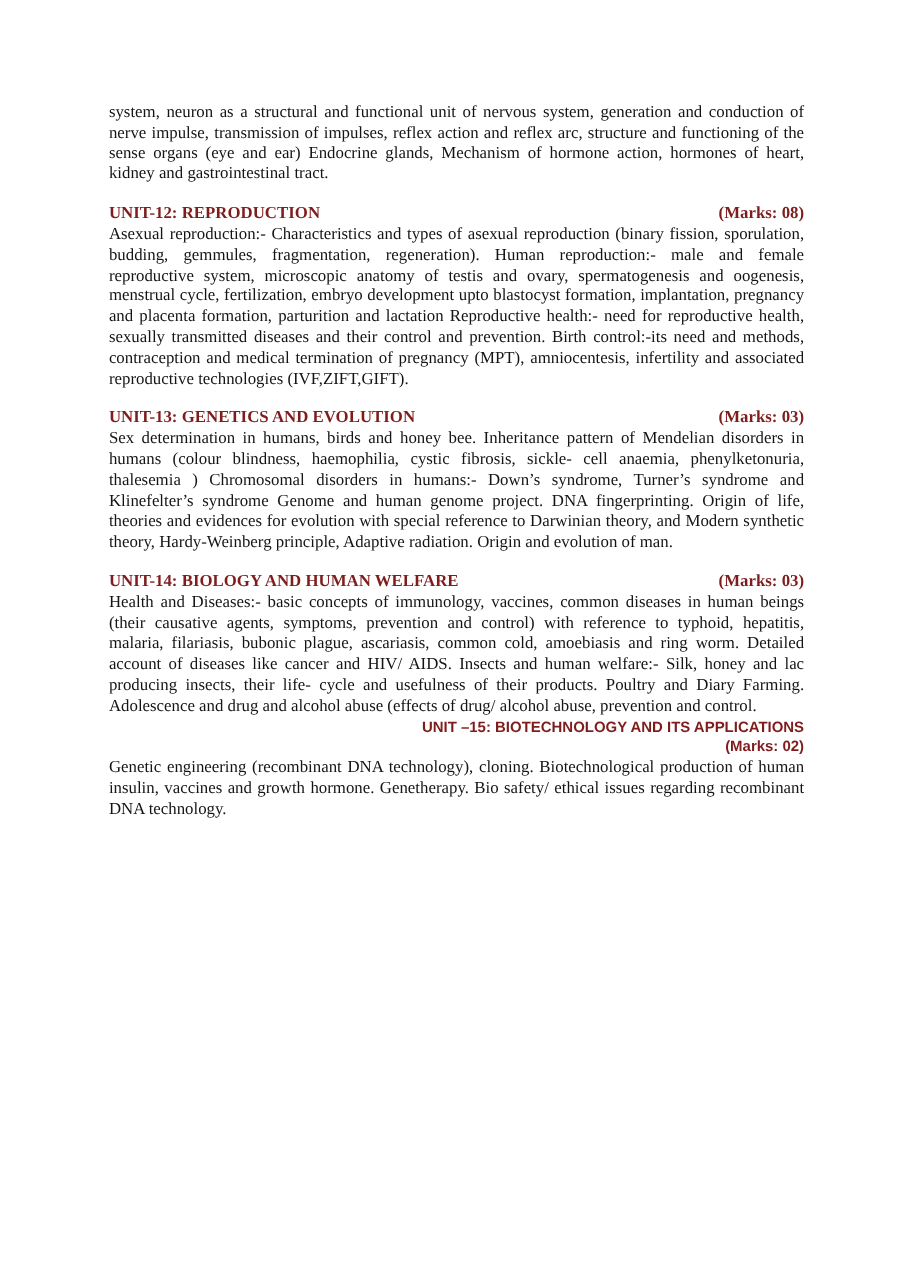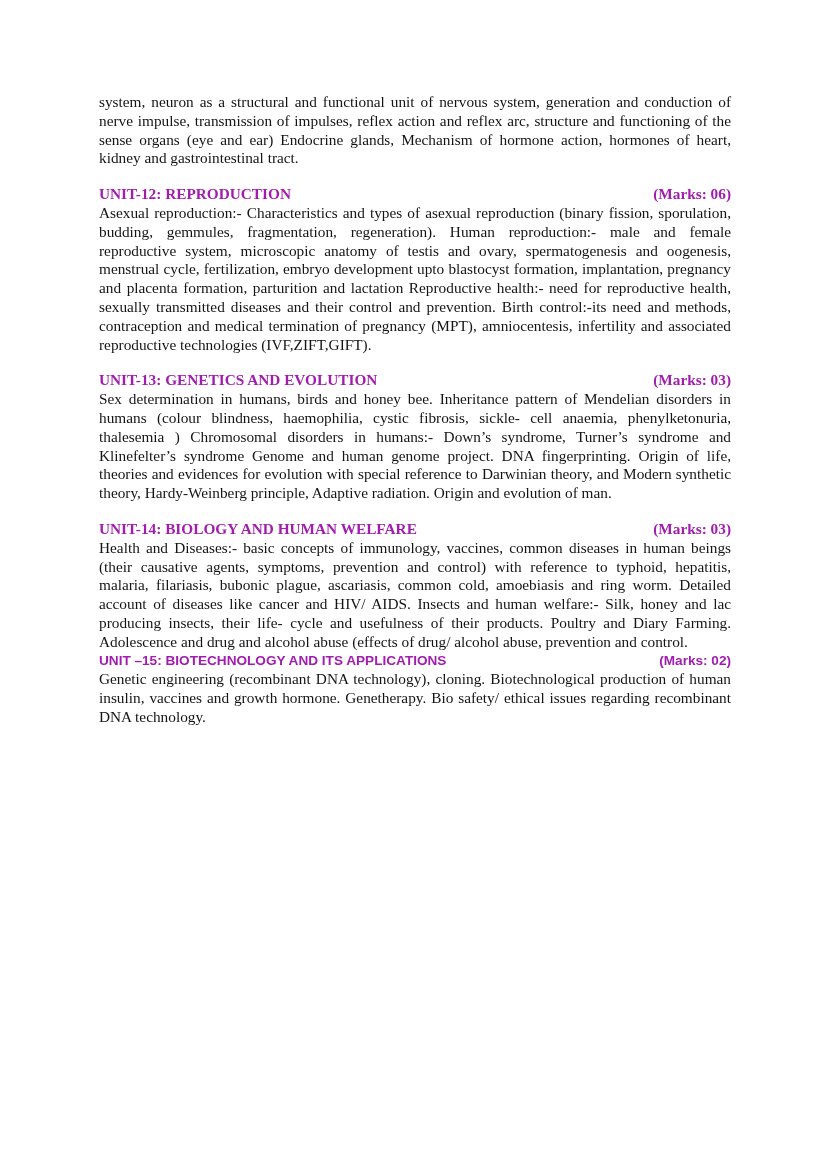--- a/index.html
+++ b/index.html
@@ -35,26 +35,27 @@
   .unit.no-gap {
     margin-top: 0;
   }
   .unit-heading {
     display: flex;
     justify-content: space-between;
     align-items: flex-end;
     font-weight: bold;
     font-size: 15.3px;
     line-height: 18.8px;
-    color: #a21caf;
+    color: #7f1d1d;
   }
   .unit-heading.sans-head {
     font-family: "Liberation Sans", sans-serif;
     font-size: 13.6px;
     line-height: 18.8px;
+    flex-direction: column;
   }
   .footer {
     position: absolute;
     left: 99px;
     top: 1098px;
     font-family: "Liberation Sans", sans-serif;
     font-size: 13px;
     line-height: 16px;
     display: flex;
     align-items: flex-end;
@@ -79,21 +80,21 @@
 <body>
 
 <div class="page">
   <div class="content">
 
     <p class="body-text">system, neuron as a structural and functional unit of nervous system, generation and conduction of nerve impulse, transmission of impulses, reflex action and reflex arc, structure and functioning of the sense organs (eye and ear) Endocrine glands, Mechanism of hormone action, hormones of heart, kidney and gastrointestinal tract.</p>
 
     <section class="unit">
       <div class="unit-heading">
         <span>UNIT-12: REPRODUCTION</span>
-        <span>(Marks: 06)</span>
+        <span>(Marks: 08)</span>
       </div>
       <p class="body-text">Asexual reproduction:- Characteristics and types of asexual reproduction (binary fission, sporulation, budding, gemmules, fragmentation, regeneration). Human reproduction:- male and female reproductive system, microscopic anatomy of testis and ovary, spermatogenesis and oogenesis, menstrual cycle, fertilization, embryo development upto blastocyst formation, implantation, pregnancy and placenta formation, parturition and lactation Reproductive health:- need for reproductive health, sexually transmitted diseases and their control and prevention. Birth control:-its need and methods, contraception and medical termination of pregnancy (MPT), amniocentesis, infertility and associated reproductive technologies (IVF,ZIFT,GIFT).</p>
     </section>
 
     <section class="unit">
       <div class="unit-heading">
         <span>UNIT-13: GENETICS AND EVOLUTION</span>
         <span>(Marks: 03)</span>
       </div>
       <p class="body-text">Sex determination in humans, birds and honey bee. Inheritance pattern of Mendelian disorders in humans (colour blindness, haemophilia, cystic fibrosis, sickle- cell anaemia, phenylketonuria, thalesemia ) Chromosomal disorders in humans:- Down’s syndrome, Turner’s syndrome and Klinefelter’s syndrome Genome and human genome project. DNA fingerprinting. Origin of life, theories and evidences for evolution with special reference to Darwinian theory, and Modern synthetic theory, Hardy-Weinberg principle, Adaptive radiation. Origin and evolution of man.</p>

